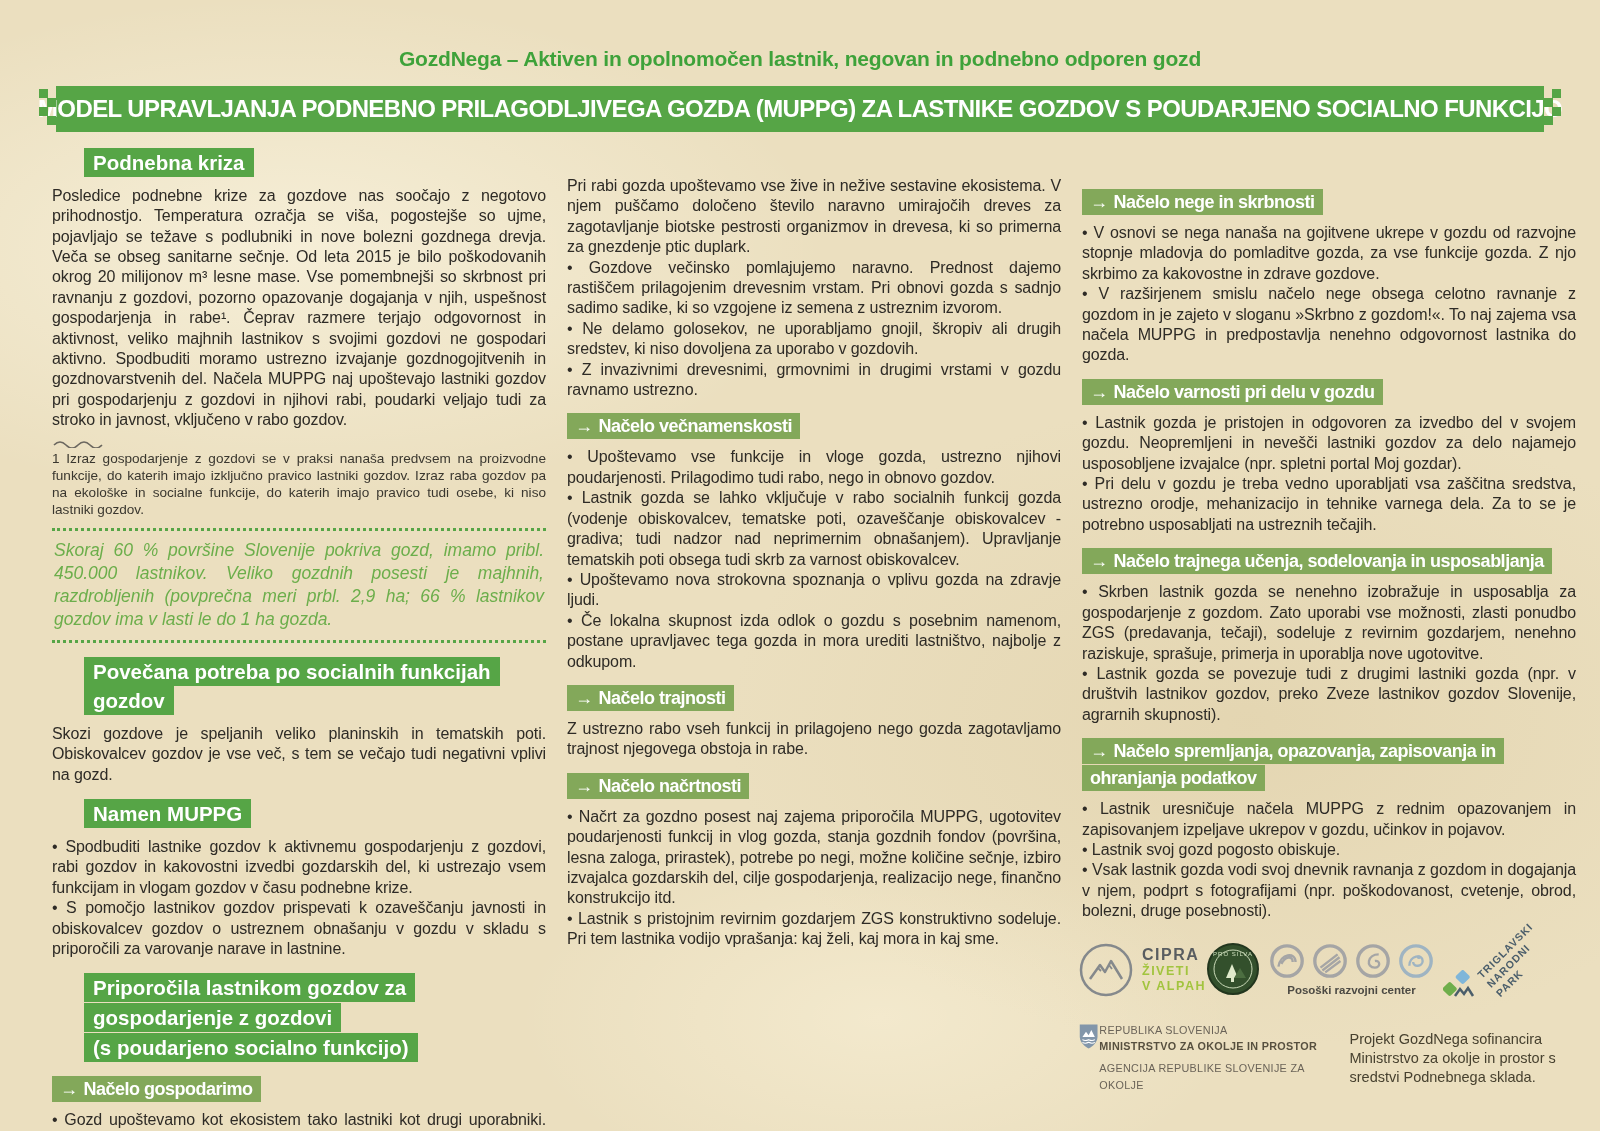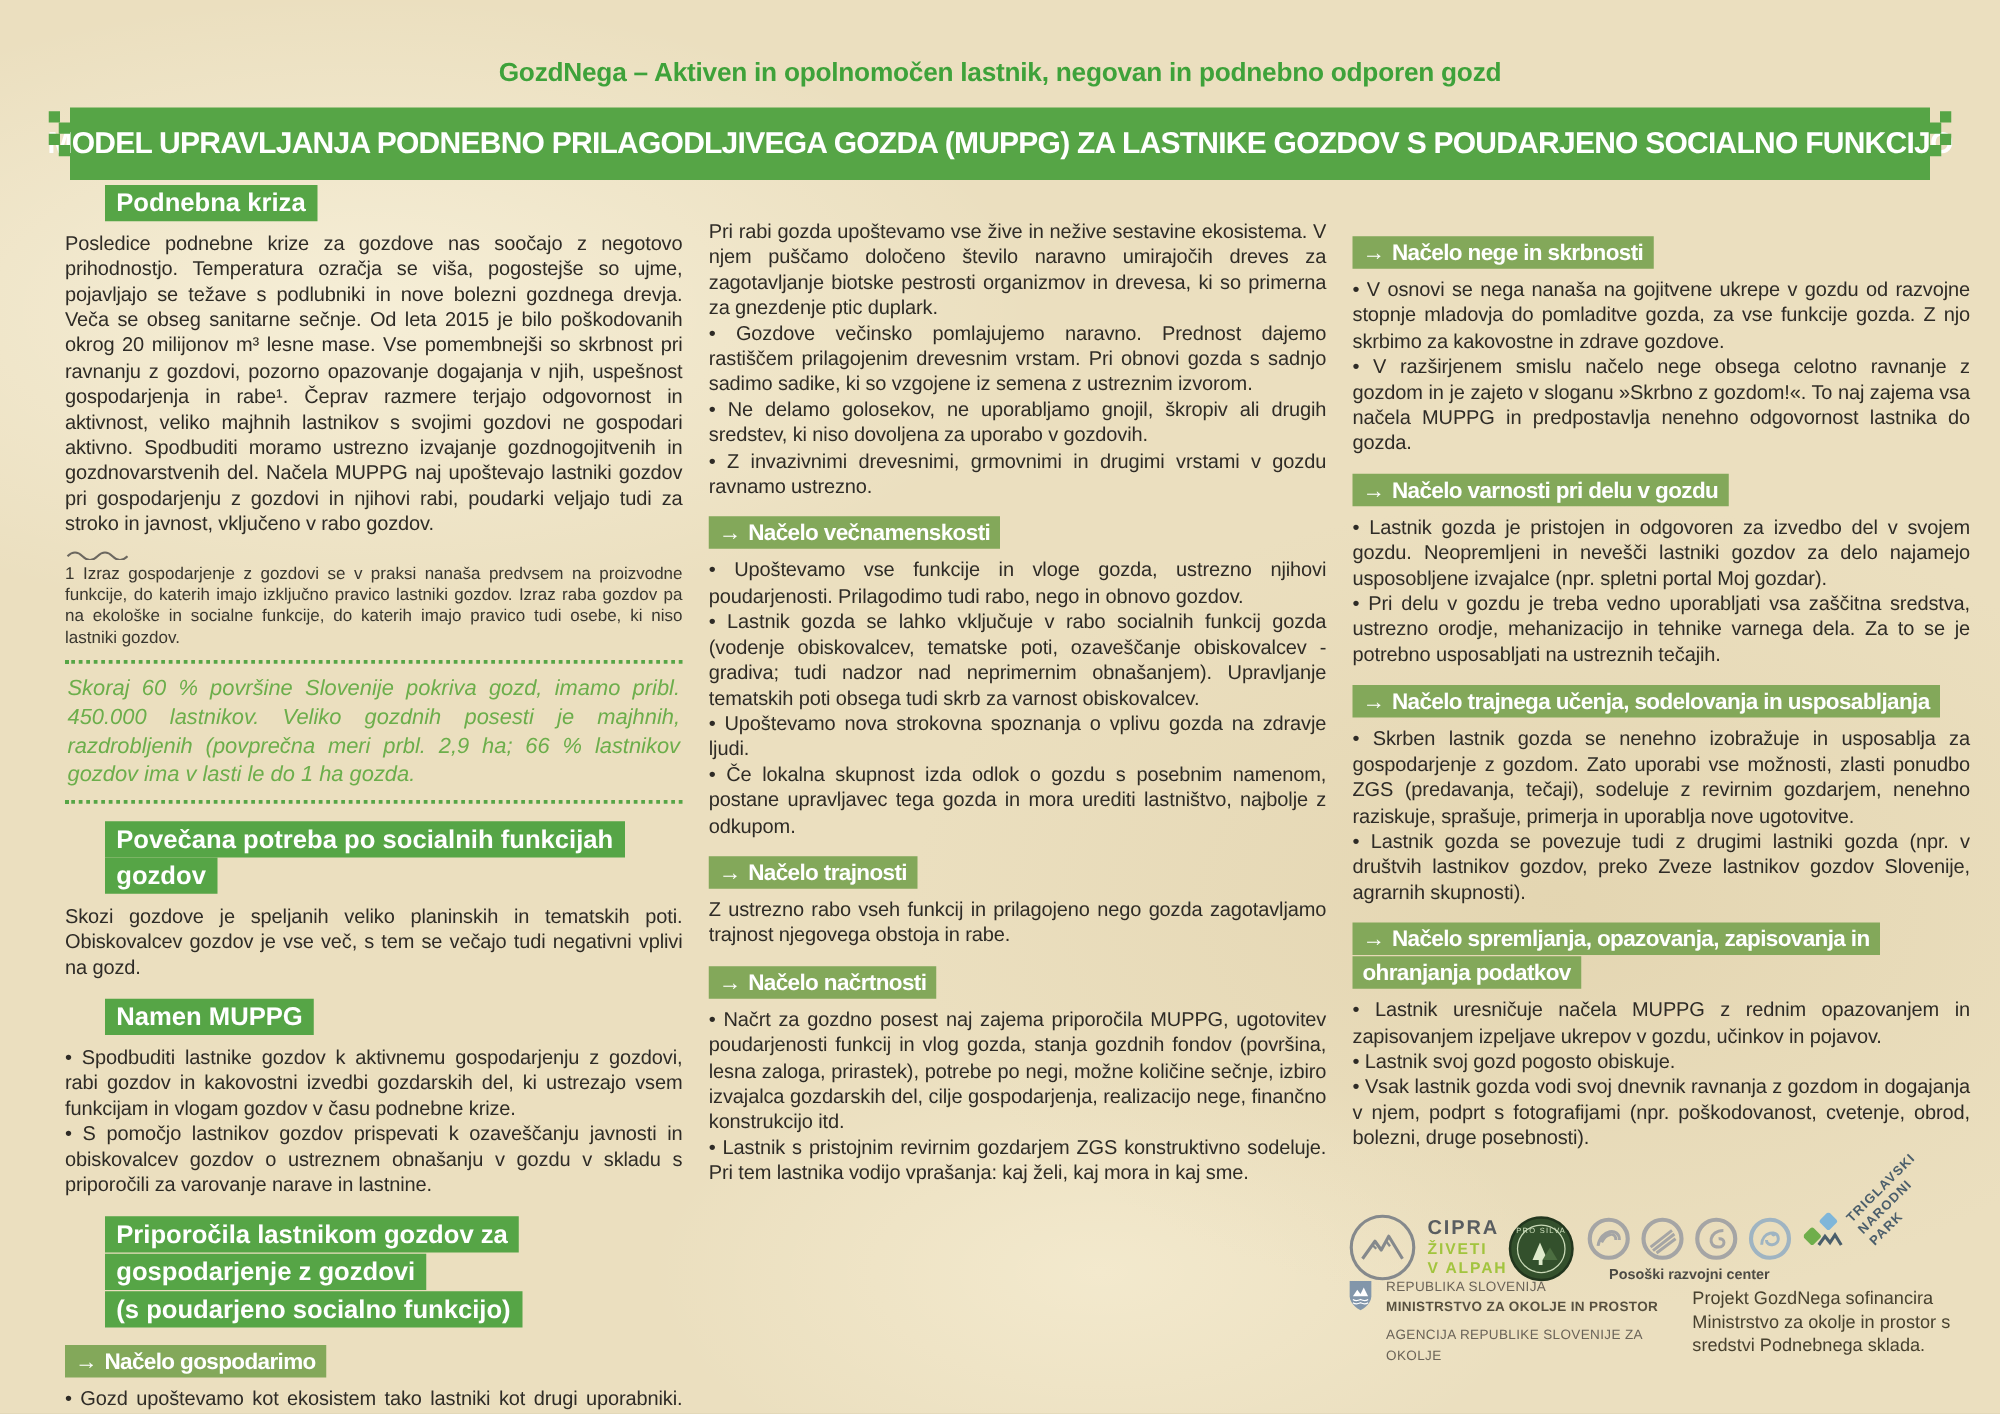--- a/index.html
+++ b/index.html
@@ -9,21 +9,21 @@
     background:
       radial-gradient(900px 420px at 18% 22%, rgba(255,251,235,.55), rgba(255,251,235,0) 60%),
       radial-gradient(800px 500px at 78% 64%, rgba(214,196,152,.35), rgba(214,196,152,0) 65%),
       radial-gradient(600px 300px at 55% 90%, rgba(255,248,226,.4), rgba(255,248,226,0) 60%),
       #ebdfbf;
   }
   
   .subtitle{position:absolute;top:47px;left:0;width:100%;text-align:center;
     font-size:21px;font-weight:bold;color:#3ea23a;letter-spacing:-0.2px;}
   
-  .banner{position:absolute;top:86px;left:56px;right:56px;height:58px;background:#56a546;
+  .banner{position:absolute;top:86px;left:56px;right:56px;height:46px;background:#56a546;
     display:flex;align-items:center;justify-content:center;text-align:right;}
   .banner-text{color:#fff;font-weight:bold;font-size:24px;letter-spacing:-0.6px;white-space:nowrap;}
   .px-l,.px-r{position:absolute;width:9px;height:9px;background:#56a546;}
   .px-l{left:-17px;top:3px;box-shadow:8px 9px 0 #56a546,0 18px 0 #56a546,8px 27px 0 #56a546;}
   .px-r{right:-17px;top:3px;box-shadow:-8px 9px 0 #56a546,0 18px 0 #56a546,-8px 27px 0 #56a546;}
   
   .col{position:absolute;width:494px;top:148px;}
   #col1{left:52px;}
   #col2{left:567px;top:176px;}
   #col3{left:1082px;top:176px;}
@@ -36,33 +36,33 @@
   .pr-h .bg{background:#83a85a;padding:3px 8px;white-space:pre-line;
     -webkit-box-decoration-break:clone;box-decoration-break:clone;}
   .pr-h .arrow{margin-right:6px;}
   
   .p{font-size:16px;line-height:20.4px;text-align:justify;margin:0;letter-spacing:-0.1px;color:#2e2b26;}
   .fn{font-size:13.6px;line-height:17px;text-align:justify;margin:2px 0 0;color:#3a372f;}
   .squig{display:block;margin-top:9px;}
   .hl{margin:10px 0 12px;padding:8px 2px 9px;border-top:3px dotted #56a546;border-bottom:3px dotted #56a546;
     color:#6cae4b;font-style:italic;font-size:17.5px;line-height:23px;font-weight:500;text-align:justify;}
   
-  .logos{position:absolute;left:1078px;top:942px;width:505px;display:flex;align-items:flex-end;}
+  .logos{position:absolute;left:1078px;top:942px;width:505px;display:flex;align-items:flex-start;}
   .logo-cipra{display:flex;align-items:center;gap:8px;}
   .cipra-t1{font-size:16px;font-weight:bold;color:#595d60;letter-spacing:1.5px;line-height:1.15;}
   .cipra-t2{font-size:12.5px;font-weight:bold;color:#a2c43e;letter-spacing:1.5px;line-height:1.2;}
   .pososki{display:flex;flex-direction:column;align-items:center;gap:4px;margin-left:8px;}
   .pososki-icons{display:flex;gap:5px;}
   .pososki-cap{font-size:11.5px;font-weight:bold;color:#4c4a44;}
   .triglav{position:relative;width:110px;height:84px;margin-left:6px;}
   .triglav-mark{position:absolute;left:2px;top:28px;}
   .triglav-text{position:absolute;left:34px;top:30px;transform:rotate(-45deg);transform-origin:left top;
     font-size:10.5px;font-weight:bold;color:#4b5e6b;letter-spacing:1px;line-height:1.25;white-space:nowrap;}
   .ministry{position:absolute;left:1078px;top:1022px;width:520px;display:flex;align-items:flex-start;gap:26px;}
-  .min-left{display:flex;gap:10px;}
+  .min-left{display:flex;gap:0;}
   .min-lines{font-size:10.8px;color:#6a6358;line-height:1.5;}
   .min-l1{letter-spacing:0.3px;}
   .min-l2{font-weight:bold;color:#57503f;letter-spacing:0.3px;}
   .min-l3{margin-top:6px;letter-spacing:0.3px;}
   .funding{font-size:14.5px;color:#47412f;line-height:1.3;width:280px;margin-top:8px;}
 </style>
 </head>
 <body>
 
 <div class="poster">

